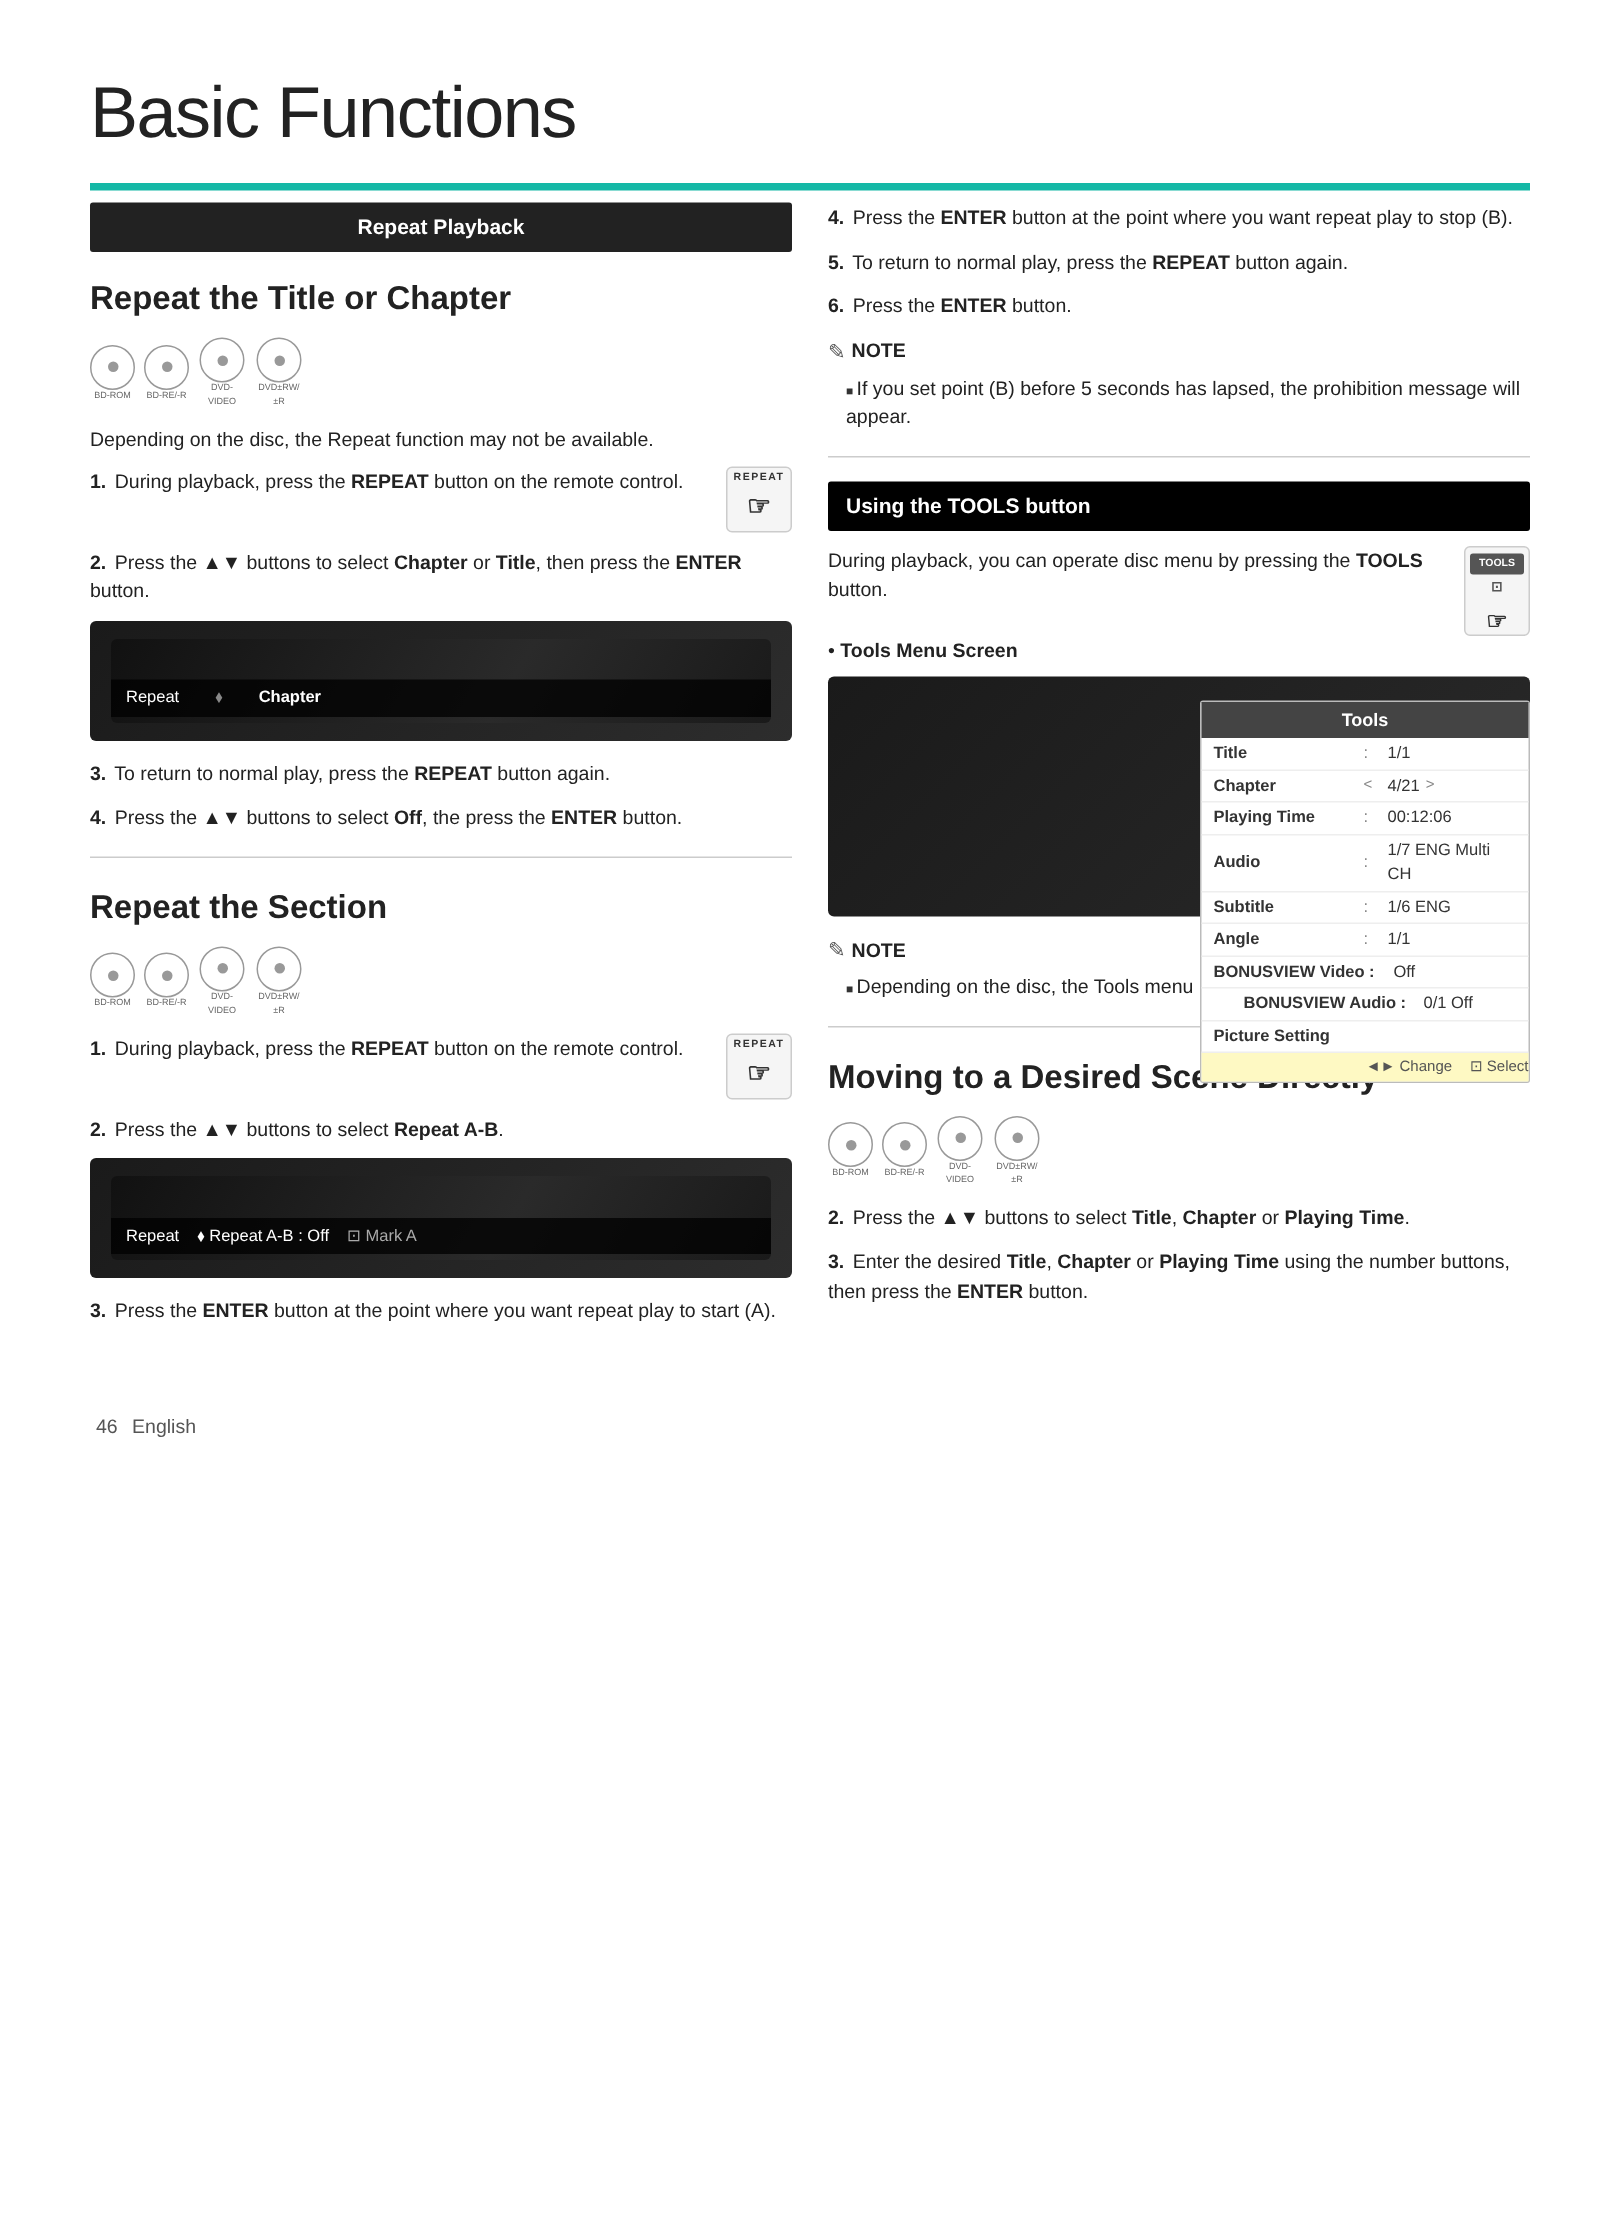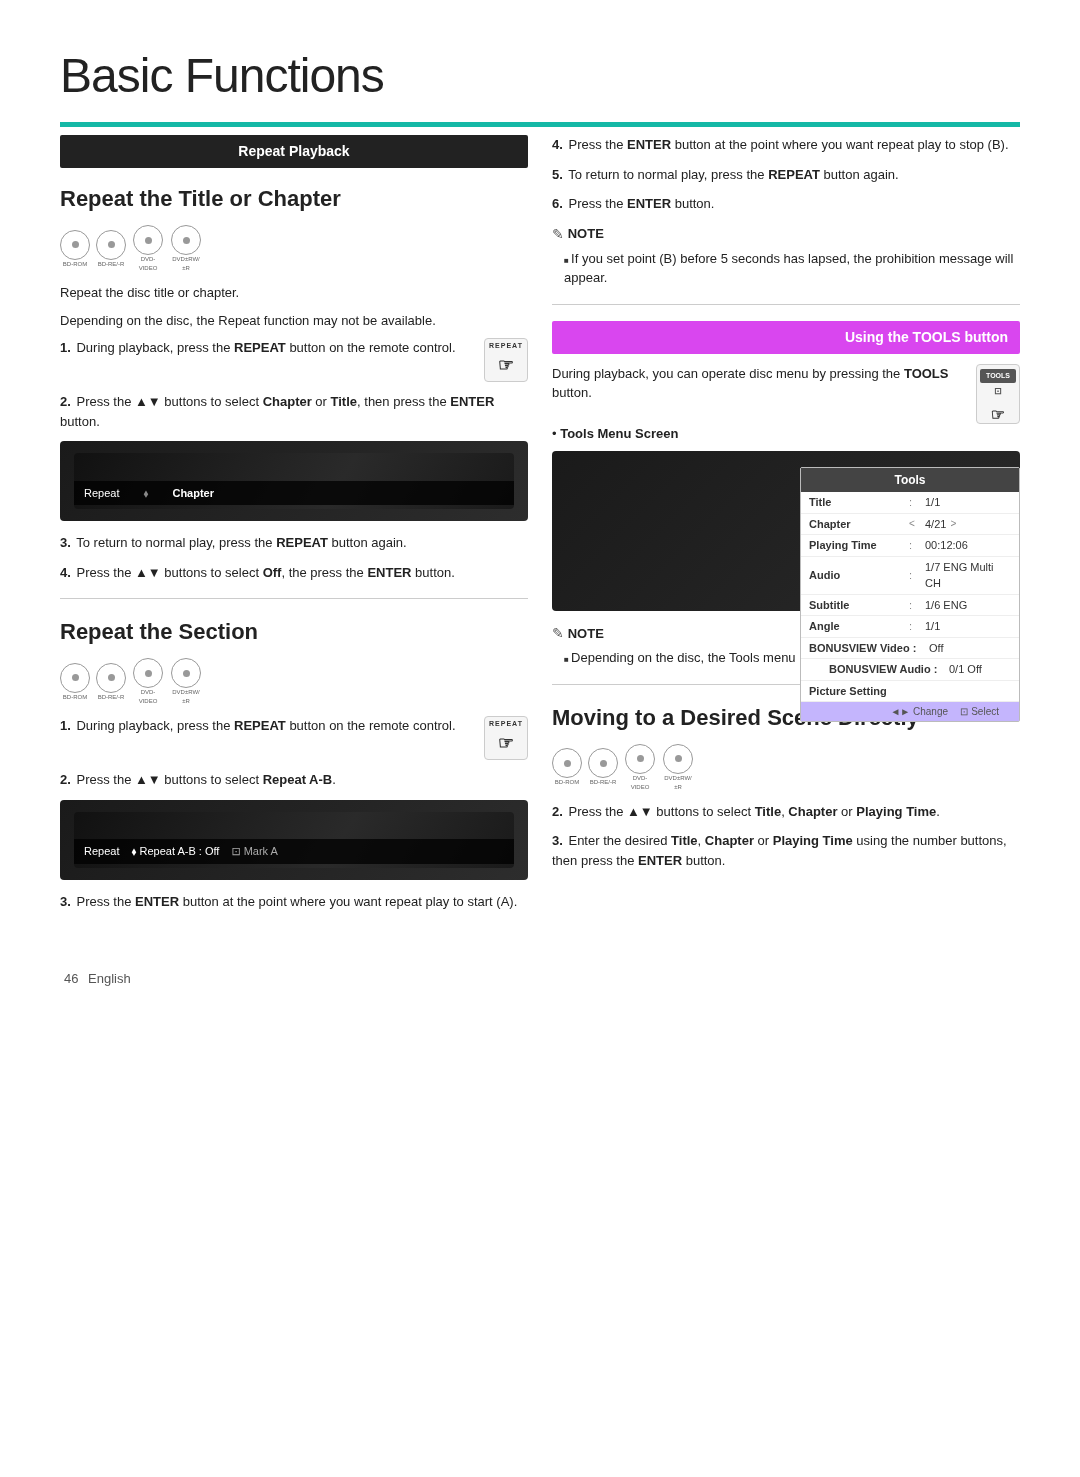--- a/index.html
+++ b/index.html
@@ -96,23 +96,23 @@
       margin-bottom: 4px;
     }
     .note-icon {
       font-size: 14px;
       color: #555;
     }
     .note-bullet { list-style: none; padding-left: 12px; }
     .note-bullet li::before { content: '■ '; font-size: 8px; color: #333; }
 
     .tools-banner {
-      background: #d946ef;
+      background: #000000;
       color: #fff;
-      text-align: right;
+      text-align: left;
       font-weight: bold;
       font-size: 14px;
       padding: 6px 12px;
       margin-bottom: 10px;
       border-radius: 2px;
     }
     .tools-button-img {
       float: right;
       width: 44px;
       height: 60px;
@@ -161,25 +161,25 @@
       border-bottom: 1px solid #eee;
       padding: 2px 8px;
       align-items: center;
     }
     .tools-menu-row:last-child { border-bottom: none; }
     .tools-menu-key { color: #333; min-width: 100px; font-weight: bold; font-size: 11px; }
     .tools-menu-sep { color: #888; min-width: 16px; }
     .tools-menu-val { color: #333; font-size: 11px; display: flex; align-items: center; gap: 4px; }
     .tools-menu-arrow { color: #888; font-size: 10px; }
     .tools-menu-footer {
-      background: #c4b5fd;
+      background: #fef9c3;
       display: flex;
       justify-content: flex-end;
       gap: 12px;
-      padding: 2px 20px;
+      padding: 2px 0;
       font-size: 10px;
       color: #555;
     }
 
     .page-num {
       font-size: 20px;
       font-weight: bold;
       margin-top: 40px;
     }
     .page-num span { font-size: 13px; font-weight: normal; color: #555; margin-left: 4px; }
@@ -255,21 +255,20 @@
       <div class="disc-item">
         <div class="disc-badge"></div>
         <span class="disc-badge-label">DVD-VIDEO</span>
       </div>
       <div class="disc-item">
         <div class="disc-badge"></div>
         <span class="disc-badge-label">DVD±RW/±R</span>
       </div>
     </div>
 
-    <p>Repeat the disc title or chapter.</p>
     <p>Depending on the disc, the Repeat function may not be available.</p>
 
     <div class="step clearfix">
       <div class="repeat-button-img">
         <span style="font-size:7px;font-weight:bold;letter-spacing:1px;">REPEAT</span>
         <span class="hand">☞</span>
       </div>
       <span class="step-num">1.</span>
       <span>During playback, press the <strong>REPEAT</strong> button on the remote control.</span>
     </div>

